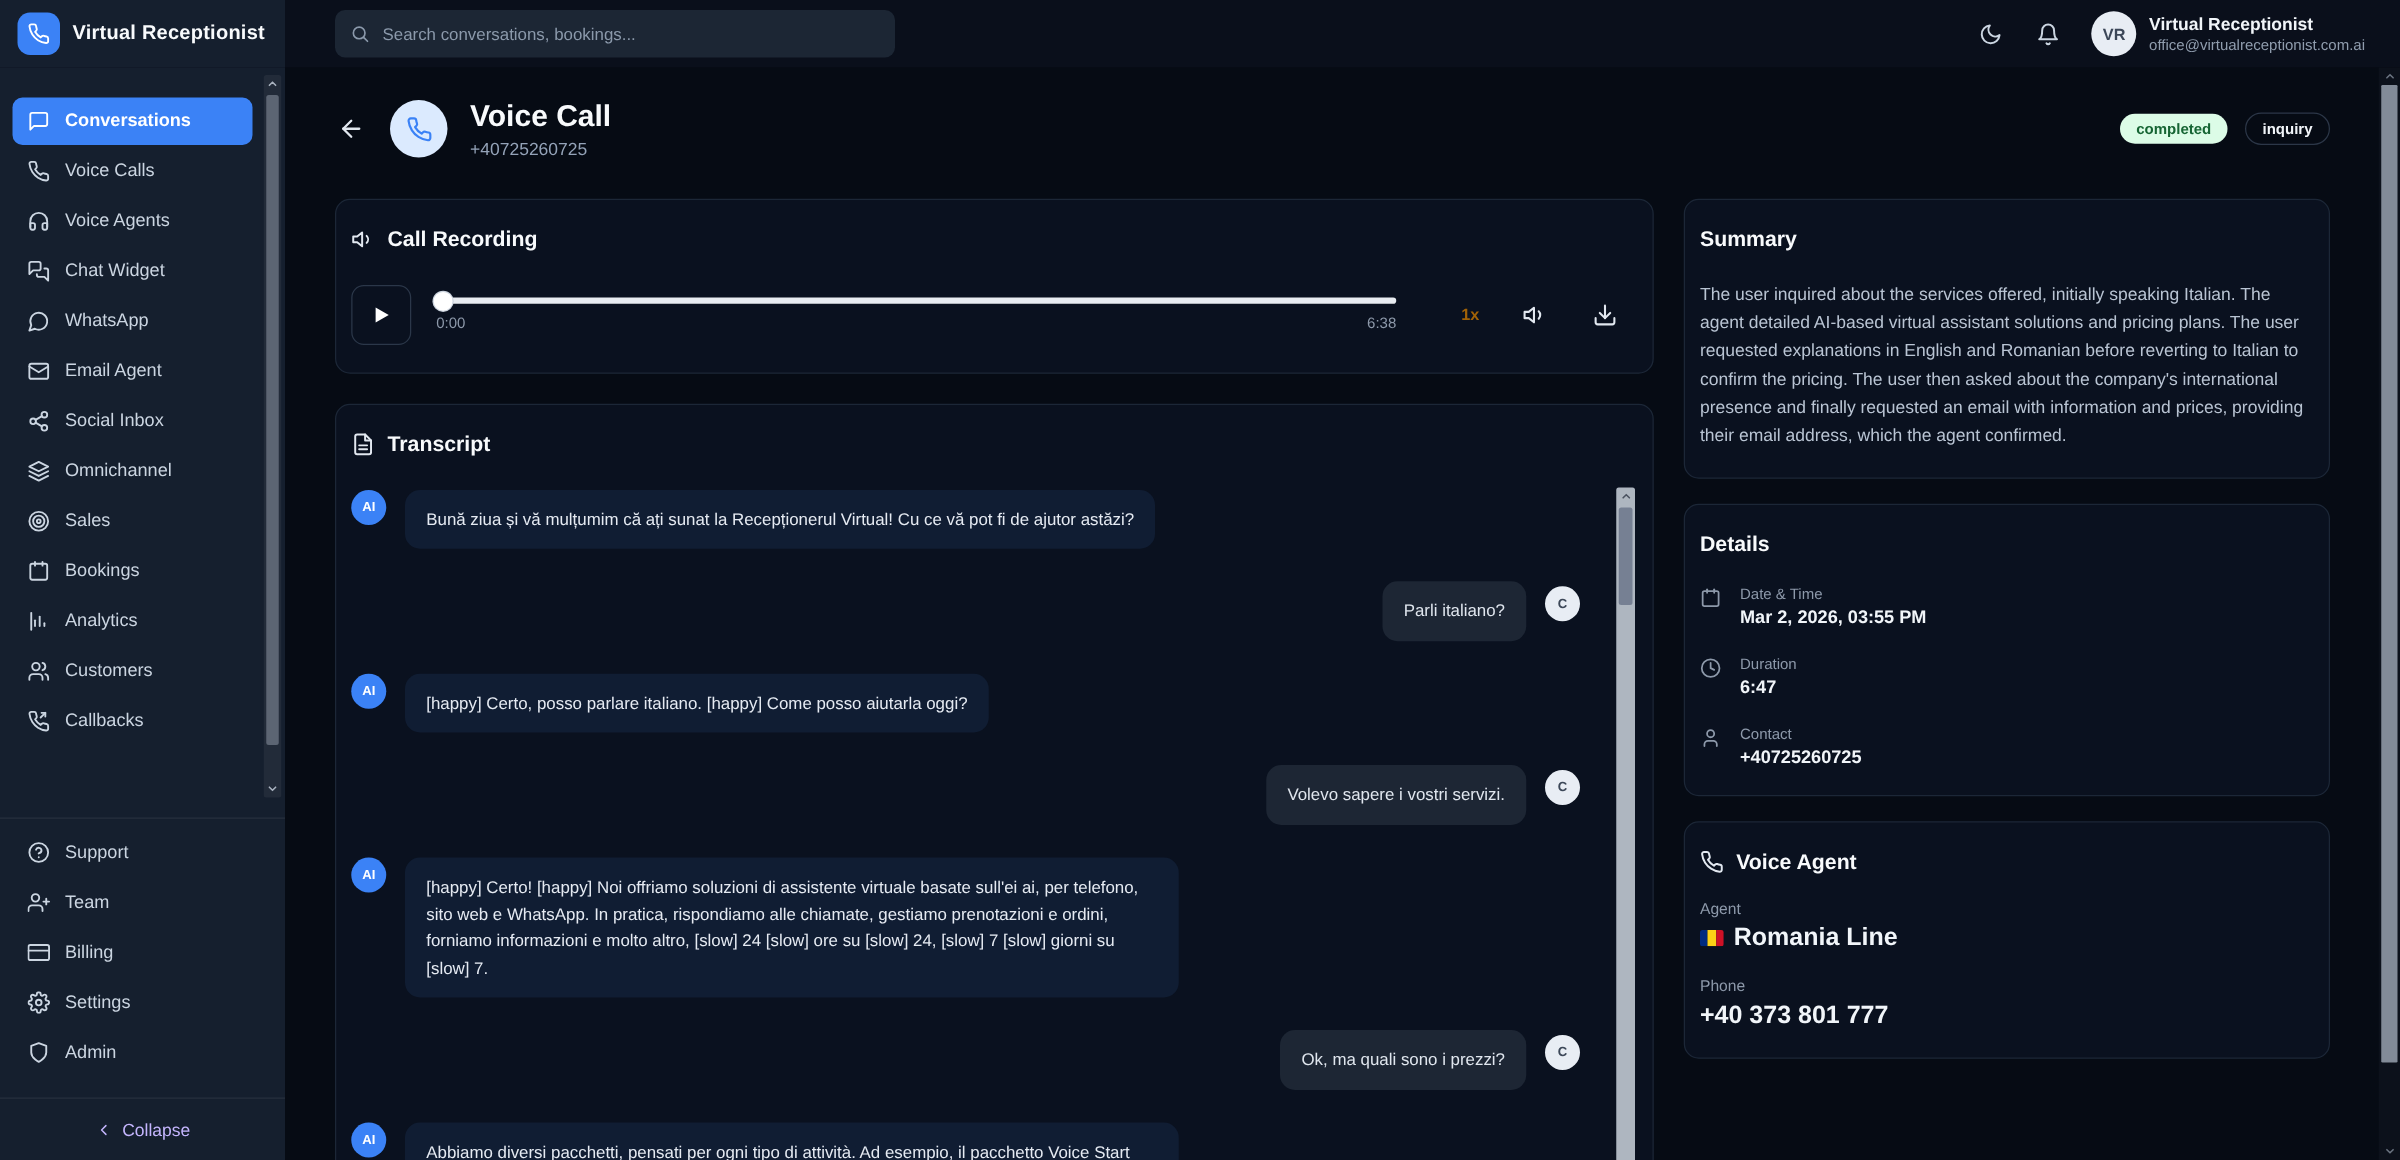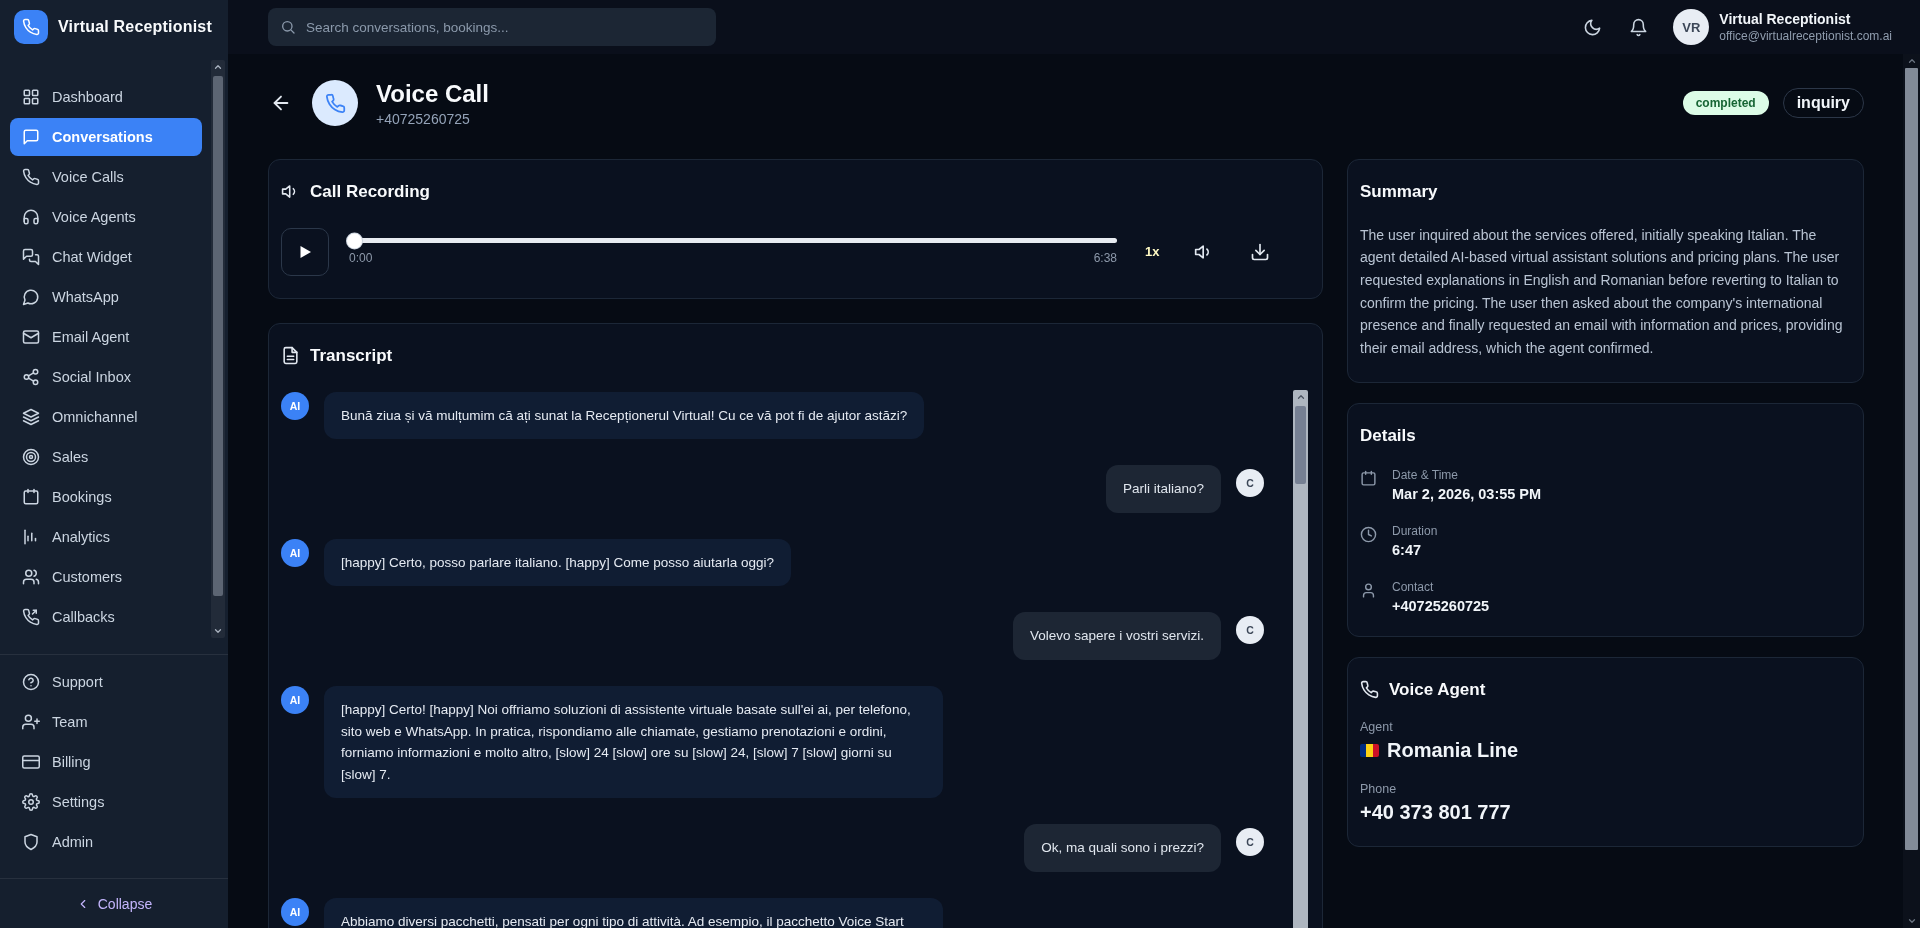--- a/index.html
+++ b/index.html
@@ -51,39 +51,39 @@
 
   .page-head { display:flex; align-items:center; gap:18px; }
   .back-btn { width:26px; height:26px; color:#e2e8f0; display:flex; align-items:center; justify-content:center; cursor:pointer; }
   .back-btn svg { width:22px; height:22px; }
   .call-avatar { width:46px; height:46px; border-radius:50%; background:#dbeafe; display:flex; align-items:center; justify-content:center; color:#3b82f6; }
   .call-avatar svg { width:21px; height:21px; }
   .page-title { font-size:24px; font-weight:bold; color:#f8fafc; line-height:1.15; }
   .page-sub { font-size:14px; color:#94a3b8; margin-top:3px; }
   .badges { margin-left:auto; display:flex; align-items:center; gap:14px; }
   .badge-completed { background:#dcfce7; color:#166534; font-size:12px; font-weight:bold; padding:5px 13px; border-radius:999px; }
-  .badge-outline { background:transparent; border:1px solid #2c3748; color:#f1f5f9; font-size:16px; font-weight:bold; padding:5px 13px; border-radius:999px; }
+  .badge-outline { background:transparent; border:1px solid #2c3748; color:#f1f5f9; font-size:12px; font-weight:bold; padding:5px 13px; border-radius:999px; }
 
   .columns { display:flex; gap:24px; margin-top:32px; }
   .left-col { width:1055px; flex-shrink:0; }
   .right-col { flex:1; }
 
   .card { background:#0a111f; border:1px solid #1c2737; border-radius:12px; padding:22px 12px; }
   .card-title-row { display:flex; align-items:center; gap:10px; font-size:17px; font-weight:bold; color:#f8fafc; }
   .card-title-row svg { width:19px; height:19px; color:#e2e8f0; }
 
   
   .player-row { display:flex; align-items:center; margin-top:26px; gap:20px; }
   .play-btn { width:48px; height:48px; border:1px solid #2b3749; border-radius:10px; background:transparent; display:flex; align-items:center; justify-content:center; color:#ffffff; cursor:pointer; flex-shrink:0; }
   .play-btn svg { width:18px; height:18px; }
   .slider-wrap { width:768px; position:relative; }
   .slider-track { height:5px; background:#e8ecf1; border-radius:3px; position:relative; }
   .slider-thumb { position:absolute; left:-2px; top:50%; transform:translateY(-50%); width:15px; height:15px; background:#ffffff; border-radius:50%; box-shadow:0 0 0 1px #cdd5df; }
   .slider-times { display:flex; justify-content:space-between; margin-top:8px; font-size:12px; color:#8d99aa; }
-  .speed-label { font-size:13px; font-weight:bold; color:#fef9c3; margin-left:8px; cursor:pointer; }
+  .speed-label { font-size:13px; font-weight:bold; color:#a16207; margin-left:32px; cursor:pointer; }
   .player-ic { width:22px; height:22px; color:#e2e8f0; display:flex; align-items:center; justify-content:center; cursor:pointer; margin-left:14px; }
   .player-ic svg { width:20px; height:20px; }
 
   
   .transcript-card { margin-top:24px; height:650px; position:relative; overflow:hidden; }
   .messages { margin-top:26px; display:flex; flex-direction:column; gap:26px; padding-right:46px; }
   .msg { display:flex; align-items:flex-start; gap:15px; }
   .msg.user { justify-content:flex-end; }
   .msg-avatar { width:28px; height:28px; border-radius:50%; flex-shrink:0; display:flex; align-items:center; justify-content:center; font-size:10.5px; font-weight:bold; }
   .ai-avatar { background:#3b82f6; color:#ffffff; }
@@ -150,31 +150,20 @@
         <div class="user-email">office@virtualreceptionist.com.ai</div>
       </span>
     </div>
   </div>
 </div>
 
 <div class="shell">
 
   <div class="sidebar">
     <div class="nav-scroll">
-      <div class="nav-item">
-        <span class="nav-ic">
-            <svg viewBox="0 0 24 24" fill="none" stroke="currentColor" stroke-width="2" stroke-linecap="round" stroke-linejoin="round">
-              <rect x="3" y="3" width="7" height="7" rx="1"></rect>
-              <rect x="14" y="3" width="7" height="7" rx="1"></rect>
-              <rect x="3" y="14" width="7" height="7" rx="1"></rect>
-              <rect x="14" y="14" width="7" height="7" rx="1"></rect>
-            </svg>
-          </span>
-        <span>Dashboard</span>
-      </div>
       <div class="nav-item active">
         <span class="nav-ic">
             <svg viewBox="0 0 24 24" fill="none" stroke="currentColor" stroke-width="2" stroke-linecap="round" stroke-linejoin="round">
               <path d="M21 15a2 2 0 0 1-2 2H7l-4 4V5a2 2 0 0 1 2-2h14a2 2 0 0 1 2 2z"></path>
             </svg>
           </span>
         <span>Conversations</span>
       </div>
       <div class="nav-item">
         <span class="nav-ic">

